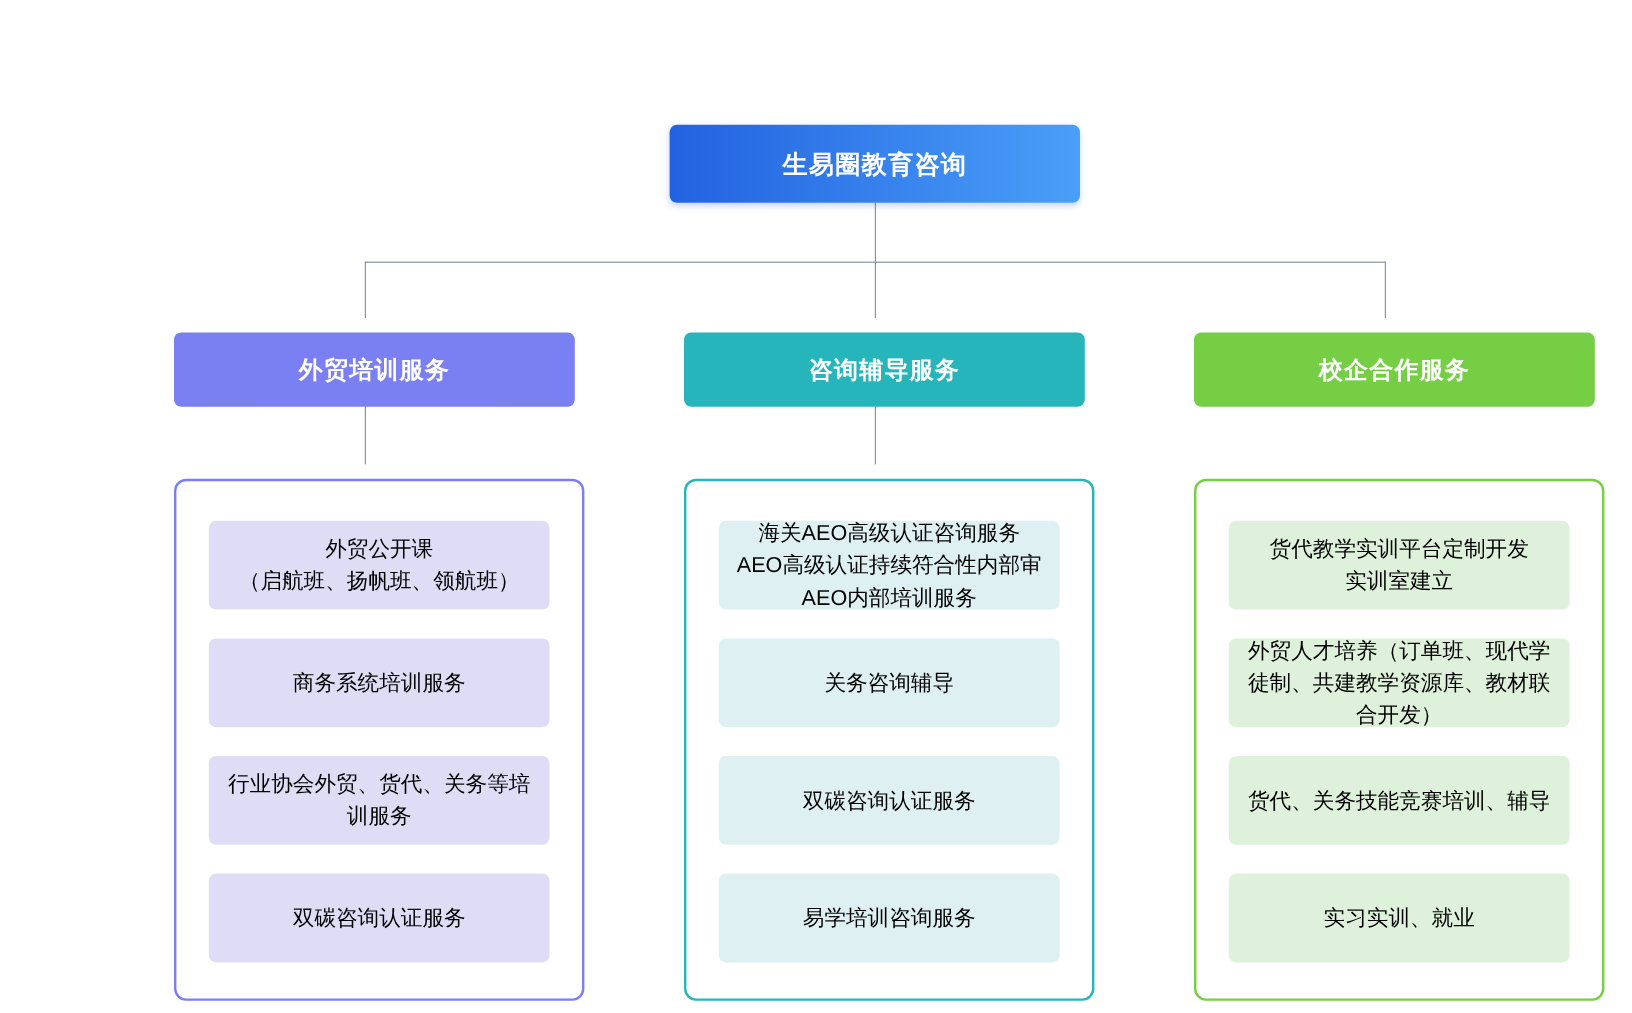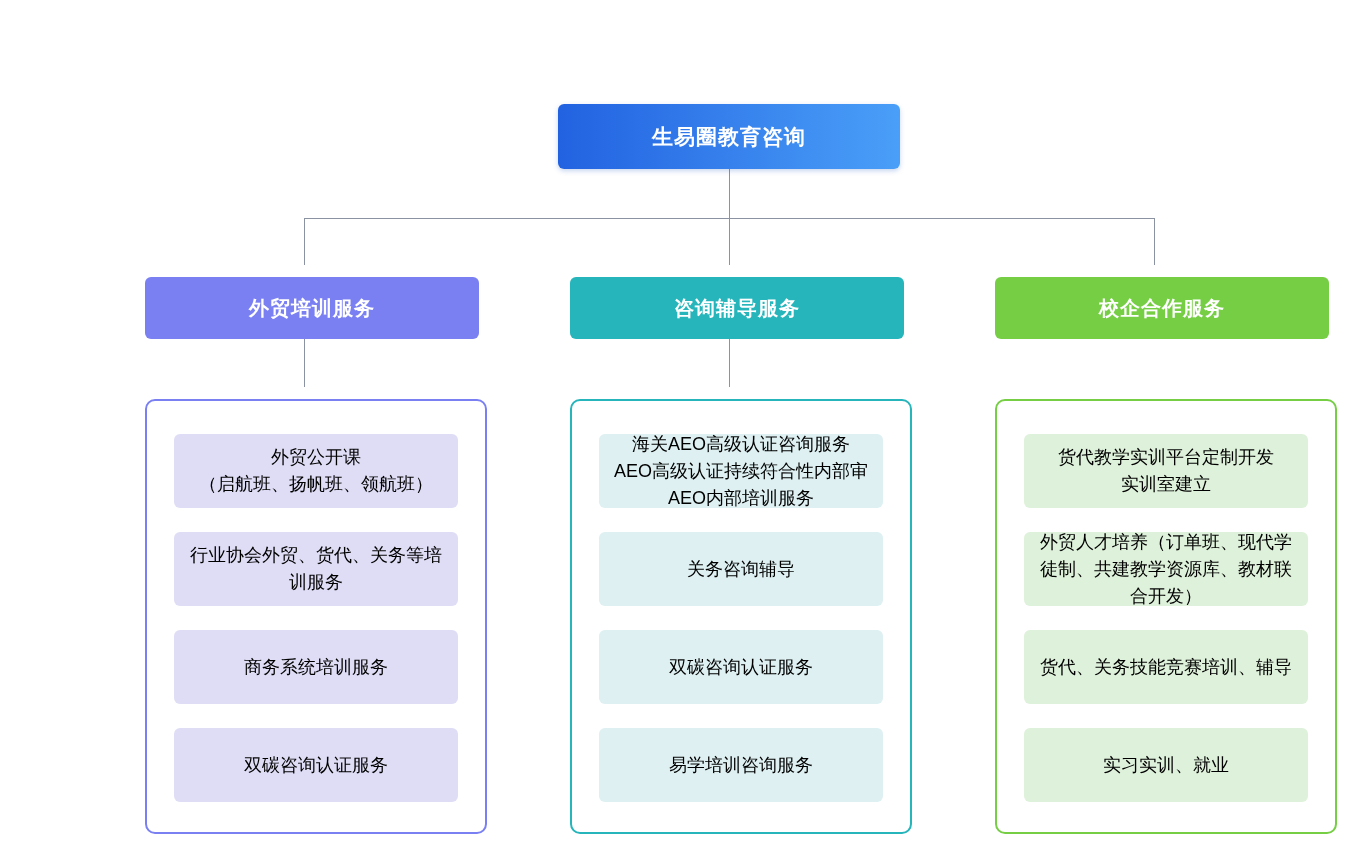--- a/index.html
+++ b/index.html
@@ -98,22 +98,22 @@
     <span>生易圈教育咨询</span>
   </div>
 
   <div class="branch branch-1" style="--accent: #7a80f2; --tint: #dfddf6;">
     <div class="branch-header">
       <span>外贸培训服务</span>
     </div>
     <div class="branch-body">
       <div class="service-item">外贸公开课
 （启航班、扬帆班、领航班）</div>
+      <div class="service-item">商务系统培训服务</div>
       <div class="service-item">行业协会外贸、货代、关务等培训服务</div>
-      <div class="service-item">商务系统培训服务</div>
       <div class="service-item">双碳咨询认证服务</div>
     </div>
   </div>
 
   <div class="branch branch-3" style="--accent: #76ce45; --tint: #def1da;">
     <div class="branch-header">
       <span>校企合作服务</span>
     </div>
     <div class="branch-body">
       <div class="service-item">货代教学实训平台定制开发

